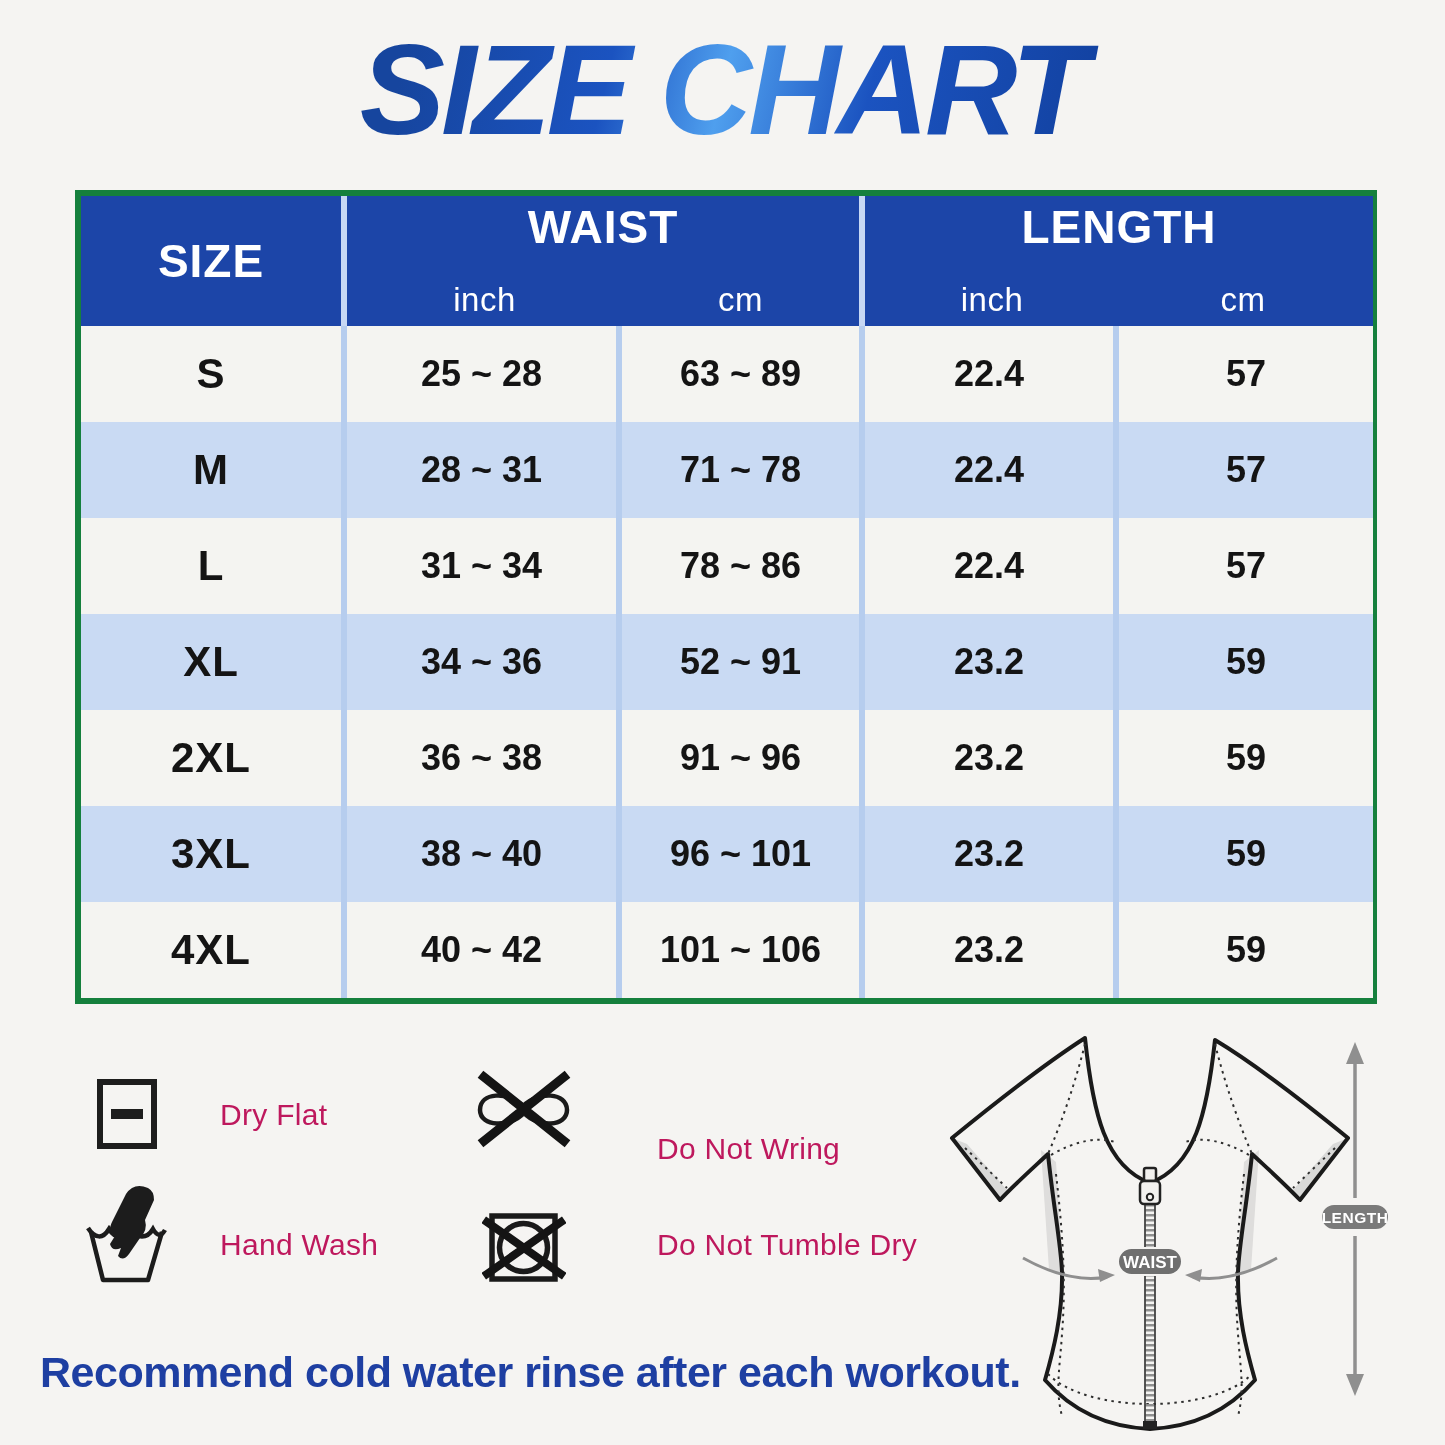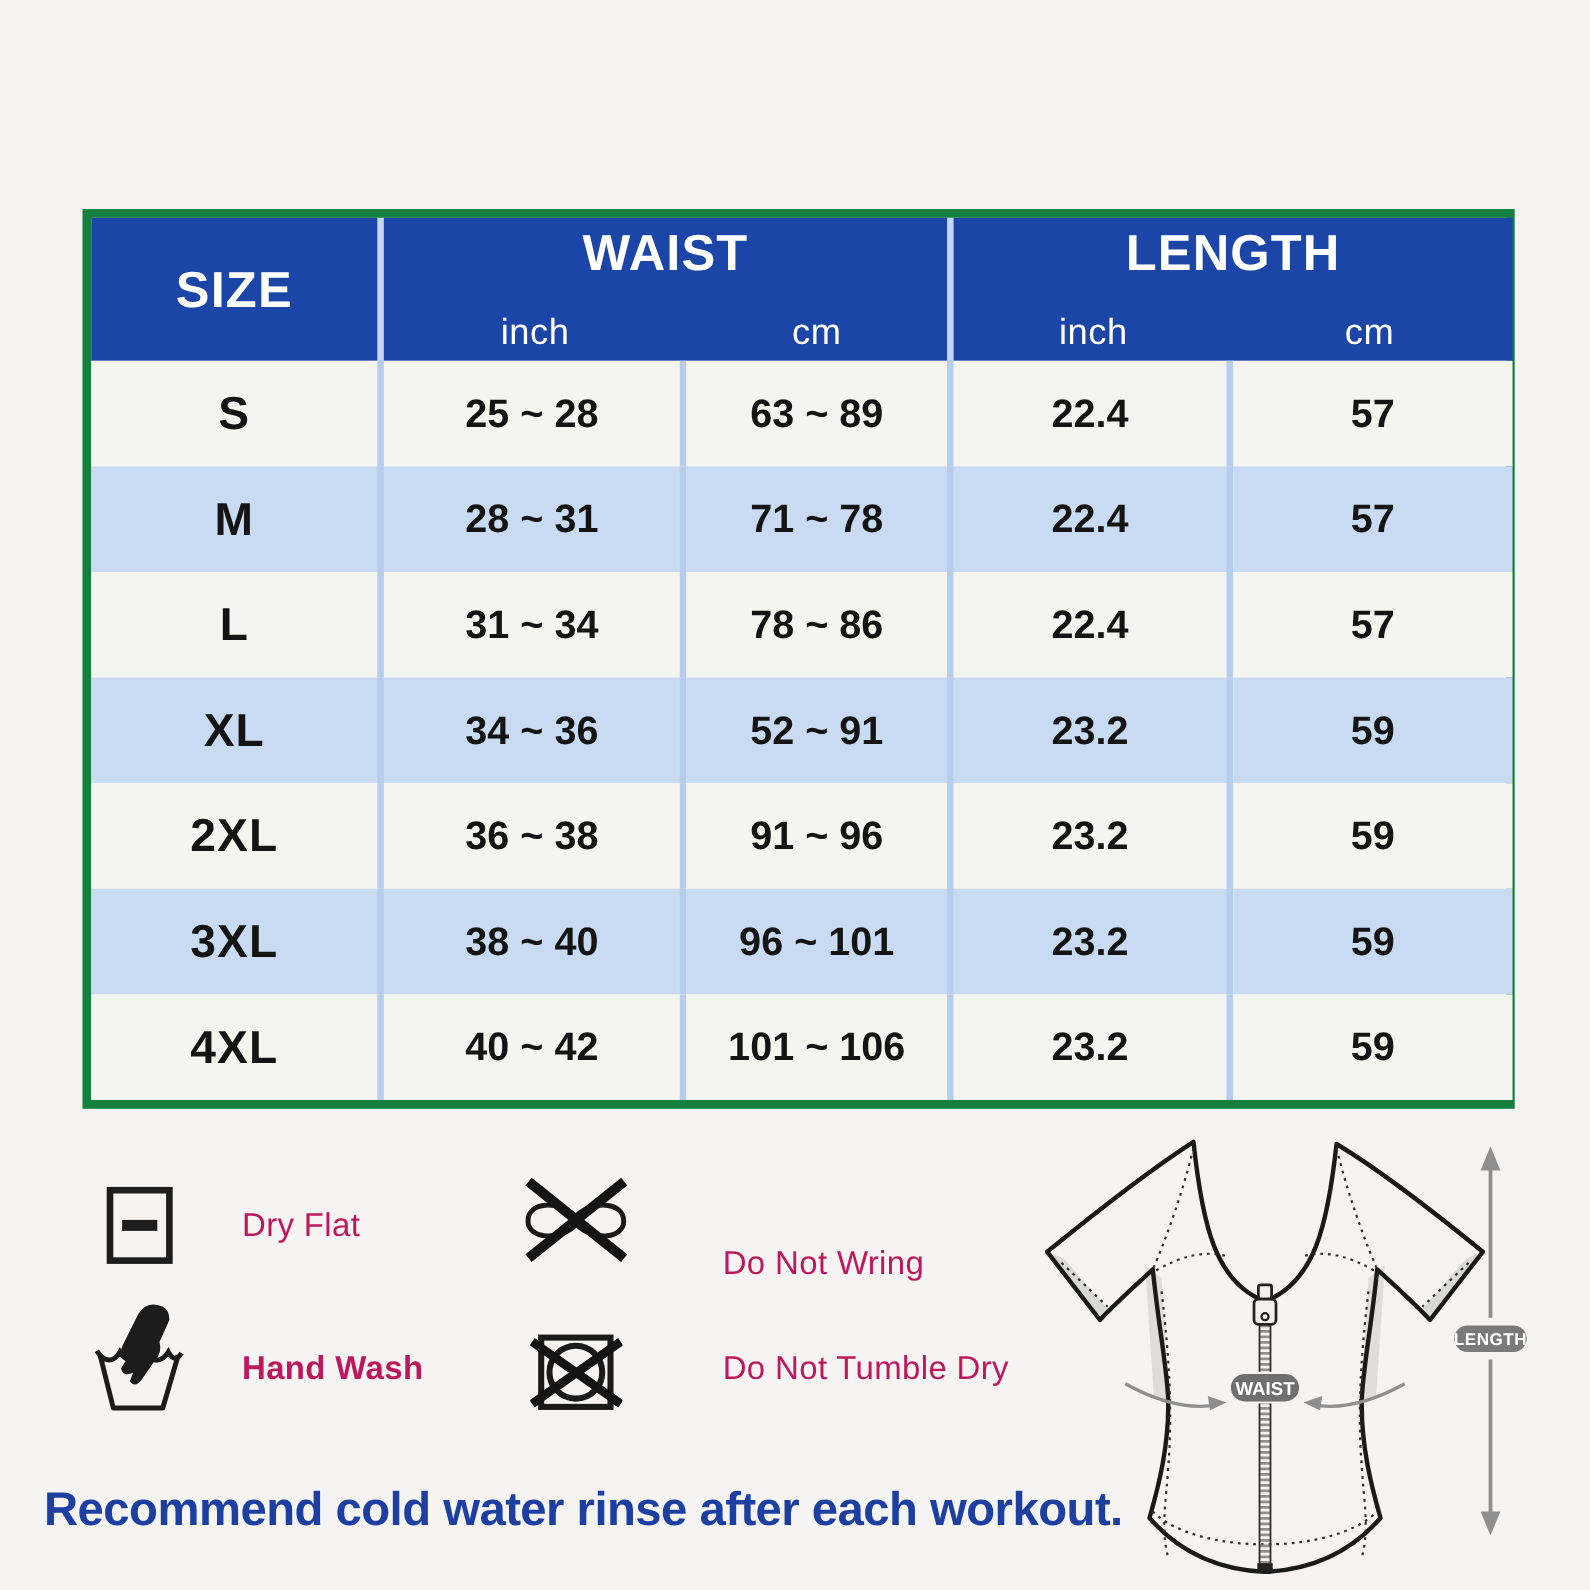--- a/index.html
+++ b/index.html
@@ -24,21 +24,21 @@
     -webkit-background-clip:text;
     background-clip:text;
     -webkit-text-fill-color:transparent;
     color:transparent;
   }
 
   
   .size-table{
     position:absolute;left:75px;top:190px;
     width:1302px;
-    border:8px solid #15803d;
+    border:6px solid #15803d;
     box-sizing:border-box;
     display:grid;
     grid-template-columns:266px 275px 243px 254px 254px;
     grid-auto-rows:auto;
   }
   .th-group{
     background:#1c45a8;color:#fff;height:130px;
     display:flex;flex-direction:column;justify-content:center;
     box-sizing:border-box;
   }
@@ -75,20 +75,21 @@
 
   
   .garment{position:absolute;left:935px;top:1022px;}
   .pill-text{fill:#ffffff;font-weight:bold;font-family:"Liberation Sans",sans-serif;}
 </style>
 </head>
 <body>
 
 <div class="stage">
 
+  <div class="title">SIZE CHART</div>
 
   <div class="size-table">
 
     <div class="th-group th-divider" style="grid-column:1;">
       <div class="th-label">SIZE</div>
     </div>
     <div class="th-group th-divider" style="grid-column:2 / span 2;">
       <div class="th-label">WAIST</div>
       <div class="th-units units-waist">
         <span class="th-unit">inch</span>
@@ -171,21 +172,21 @@
     <path d="M46,36 L60,48 M60,36 L46,48" stroke="#1a1a1a" stroke-width="3" fill="none"></path>
     <path d="M14,9 L94,73 M94,9 L14,73" stroke="#141414" stroke-width="9" stroke-linecap="square"></path>
   </svg>
   <div class="care-label" style="left:657px;top:1132px;">Do Not Wring</div>
 
   <svg class="care-icon" style="left:84px;top:1182px;" width="84" height="104" viewBox="0 0 84 104">
     <path d="M4,46 C11,57 19,57 25,47 C31,57 41,57 47,47 C53,57 63,57 69,47 C73,54 77,55 81,48" fill="none" stroke="#1c1c1c" stroke-width="4.5"></path>
     <path d="M7,50 L19,98 L64,98 L78,50" fill="none" stroke="#1c1c1c" stroke-width="4.5" stroke-linejoin="round"></path>
     <path d="M64,6 Q50,0 42,12 L28,40 Q23,50 31,54 L26,62 Q28,70 37,66 L34,74 Q39,80 45,72 L56,56 Q64,48 61,38 L70,18 Q70,9 64,6 Z" fill="#1c1c1c"></path>
   </svg>
-  <div class="care-label" style="left:220px;top:1228px;font-weight:bold;">Hand Wash</div>
+  <div class="care-label" style="left:220px;top:1228px;">Hand Wash</div>
 
   <svg class="care-icon" style="left:482px;top:1206px;" width="84" height="84" viewBox="0 0 84 84">
     <rect x="10" y="10" width="63" height="63" fill="none" stroke="#1a1a1a" stroke-width="5.5"></rect>
     <circle cx="41.5" cy="41.5" r="24" fill="none" stroke="#1a1a1a" stroke-width="5.5"></circle>
     <path d="M5,16 L79,68 M79,16 L5,68" stroke="#141414" stroke-width="8" stroke-linecap="square"></path>
   </svg>
   <div class="care-label" style="left:657px;top:1228px;">Do Not Tumble Dry</div>
 
   <svg class="garment" width="470" height="422" viewBox="0 0 470 422">
 

